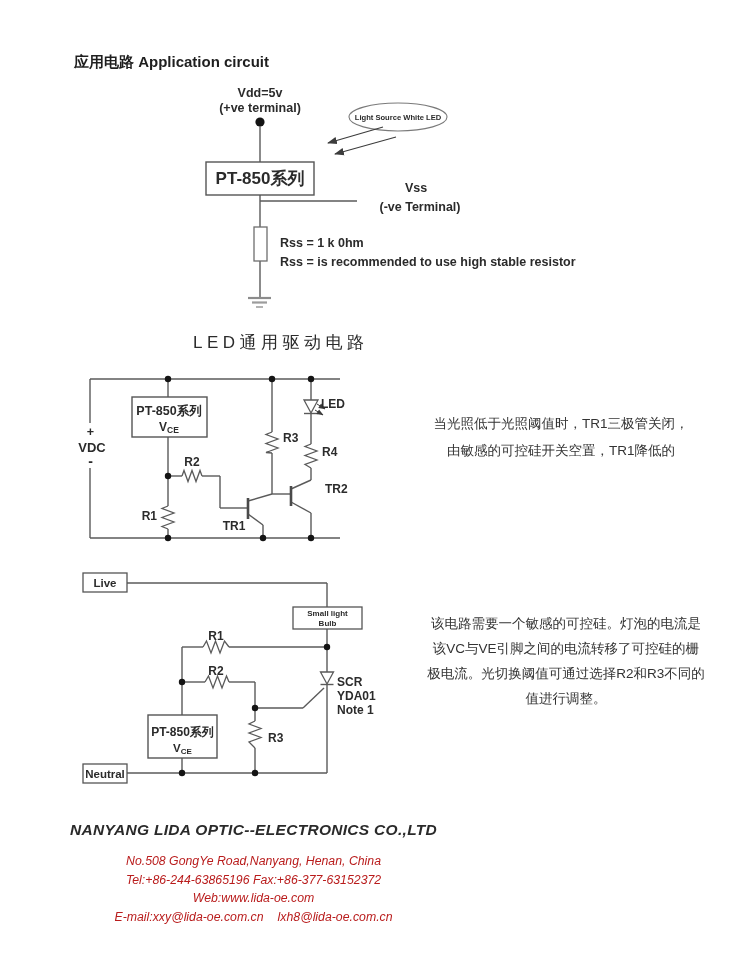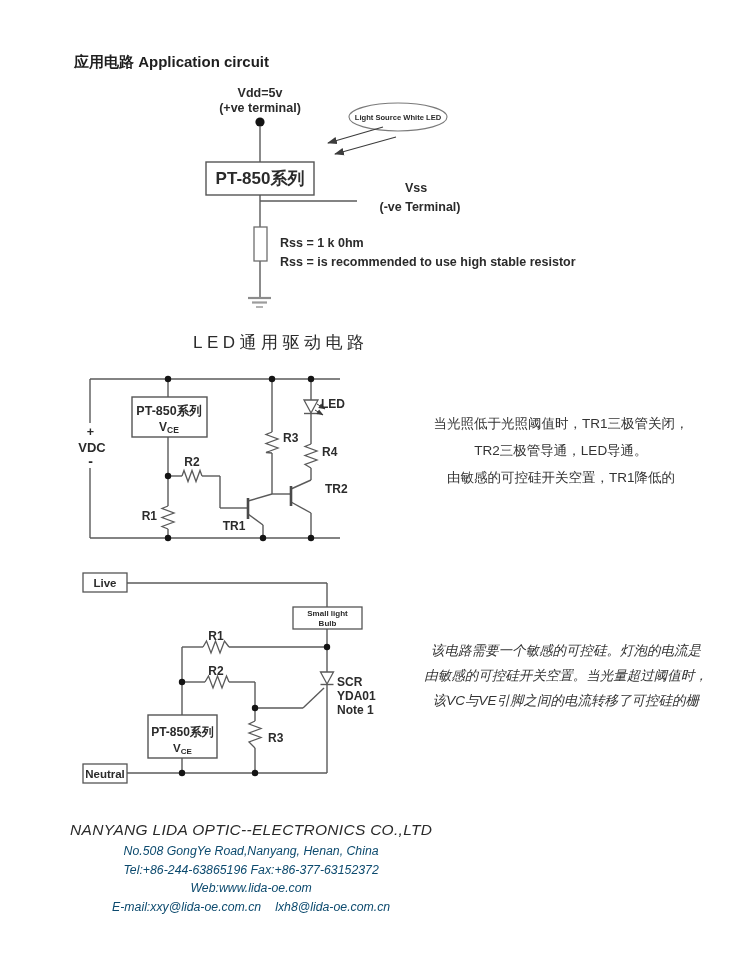--- a/index.html
+++ b/index.html
@@ -6,24 +6,24 @@
   .page{position:relative;width:750px;height:970px;background:#ffffff;overflow:hidden;
         font-family:"Liberation Sans",sans-serif;color:#2b2b2b;}
   .abs{position:absolute;text-align:center;}
   .main-title{left:74px;top:53px;font-size:15px;font-weight:bold;color:#1f1f1f;}
   .led-title{left:193px;top:331px;font-size:17px;font-weight:400;letter-spacing:4.5px;color:#2b2b2b;}
   svg.circ{position:absolute;overflow:visible;}
   svg text{fill:#2b2b2b;font-family:"Liberation Sans",sans-serif;}
   .t-bold{font-weight:bold;}
   .desc{font-size:13.5px;color:#333;}
   .desc1{left:380px;top:410px;width:330px;line-height:27px;margin-left:16px;}
-  .desc2{left:396px;top:638px;width:340px;line-height:25px;font-style:italic;}
+  .desc2{left:396px;top:611px;width:340px;line-height:25px;}
   .footer{left:70px;top:821px;font-style:italic;color:#2a2a2a;}
-  .footer .company{font-size:15.5px;font-weight:normal;margin-bottom:3px;letter-spacing:0.3px;}
-  .footer .fline{font-size:12.3px;line-height:18.6px;color:#0c4a6e;}
+  .footer .company{font-size:15.5px;font-weight:bold;margin-bottom:13px;letter-spacing:0.3px;}
+  .footer .fline{font-size:12.3px;line-height:18.6px;color:#b91c1c;}
   .footer .email2{margin-left:14px;}
 </style>
 </head>
 <body>
 
 <div class="page">
 
   <div class="abs main-title">
     <span>应用电路</span>
     <span>Application circuit</span>
@@ -149,21 +149,20 @@
     <text x="157" y="520" text-anchor="end" font-size="12" class="t-bold">R1</text>
     <text x="283" y="442" font-size="12" class="t-bold">R3</text>
     <text x="322" y="456" font-size="12" class="t-bold">R4</text>
     <text x="321" y="408" font-size="12" class="t-bold">LED</text>
     <text x="234" y="530" text-anchor="middle" font-size="12" class="t-bold">TR1</text>
     <text x="325" y="493" font-size="12" class="t-bold">TR2</text>
   </svg>
 
   <div class="abs desc desc1">
     <div>当光照低于光照阈值时，TR1三极管关闭，</div>
-    <div>TR2三极管导通，LED导通。</div>
     <div>由敏感的可控硅开关空置，TR1降低的</div>
   </div>
 
   <svg class="circ" style="left:75px;top:565px;width:315px;height:230px" viewBox="75 565 315 230">
 
     <g stroke="#5a5a5a" stroke-width="1.4" fill="none">
       <line x1="127" y1="583" x2="327" y2="583"></line>
       <line x1="327" y1="583" x2="327" y2="607"></line>
       <line x1="327" y1="629" x2="327" y2="672"></line>
       <line x1="327" y1="684.5" x2="327" y2="773"></line>
@@ -217,22 +216,23 @@
     <text x="216" y="640" text-anchor="middle" font-size="12" class="t-bold">R1</text>
     <text x="216" y="675" text-anchor="middle" font-size="12" class="t-bold">R2</text>
     <text x="268" y="742" font-size="12" class="t-bold">R3</text>
     <text x="337" y="686" font-size="12" class="t-bold">SCR</text>
     <text x="337" y="700" font-size="12" class="t-bold">YDA01</text>
     <text x="337" y="714" font-size="12" class="t-bold">Note 1</text>
   </svg>
 
   <div class="abs desc desc2">
     <div>该电路需要一个敏感的可控硅。灯泡的电流是</div>
-    <div>由敏感的可控硅开关空置。当光量超过阈值时，</div>
     <div>该VC与VE引脚之间的电流转移了可控硅的栅</div>
+    <div>极电流。光切换阈值可通过选择R2和R3不同的</div>
+    <div>值进行调整。</div>
   </div>
 
   <div class="abs footer">
     <div class="company">NANYANG LIDA OPTIC--ELECTRONICS CO.,LTD</div>
     <div class="fline">No.508 GongYe Road,Nanyang, Henan, China</div>
     <div class="fline">Tel:+86-244-63865196 Fax:+86-377-63152372</div>
     <div class="fline">Web:www.lida-oe.com</div>
     <div class="fline">
       <span>E-mail:xxy@lida-oe.com.cn</span><span class="email2">lxh8@lida-oe.com.cn</span>
     </div>

